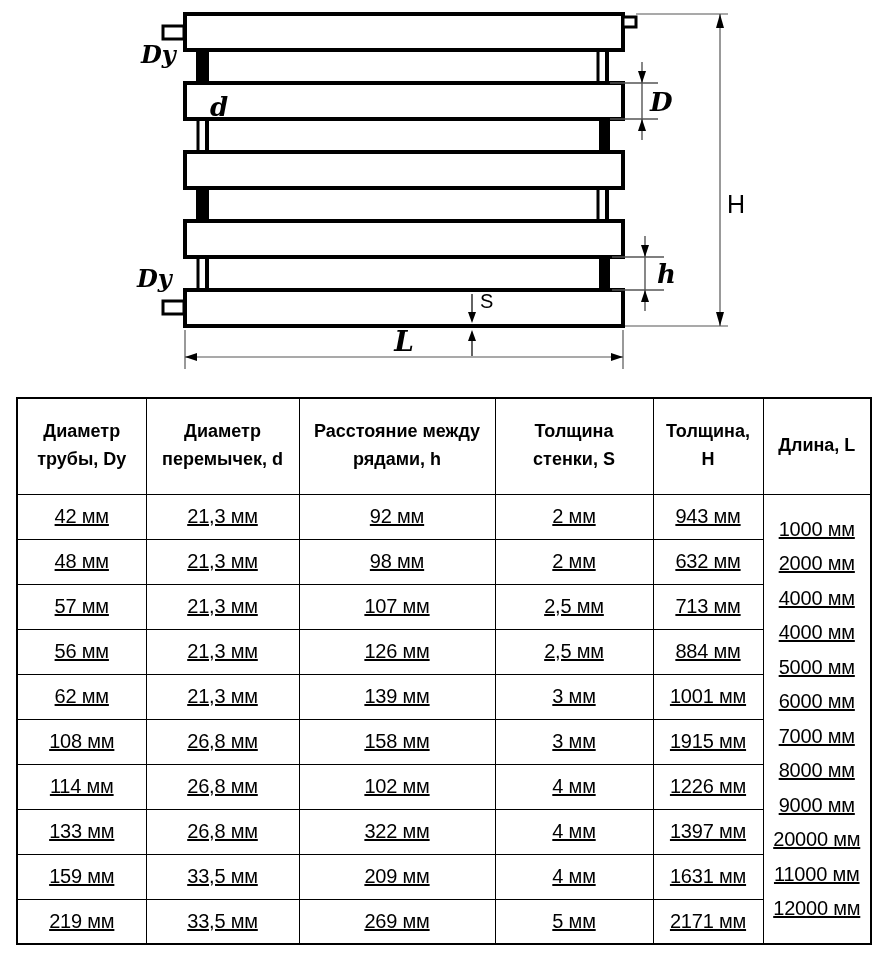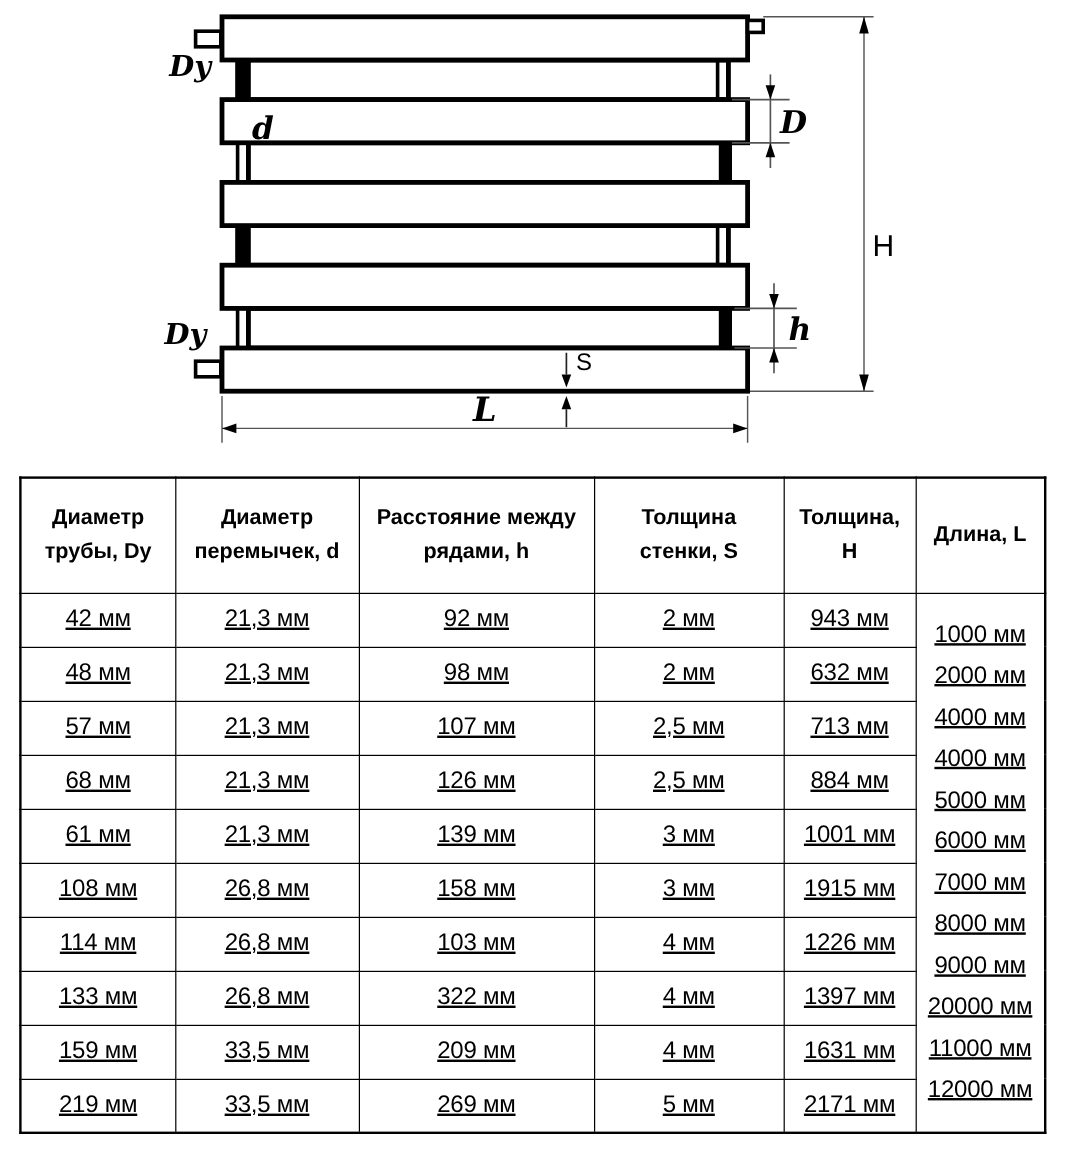--- a/index.html
+++ b/index.html
@@ -174,44 +174,44 @@
           <td>632 мм</td>
         </tr>
         <tr>
           <td>57 мм</td>
           <td>21,3 мм</td>
           <td>107 мм</td>
           <td>2,5 мм</td>
           <td>713 мм</td>
         </tr>
         <tr>
-          <td>68 мм</td>
+          <td>56 мм</td>
           <td>21,3 мм</td>
           <td>126 мм</td>
           <td>2,5 мм</td>
           <td>884 мм</td>
         </tr>
         <tr>
-          <td>61 мм</td>
+          <td>62 мм</td>
           <td>21,3 мм</td>
           <td>139 мм</td>
           <td>3 мм</td>
           <td>1001 мм</td>
         </tr>
         <tr>
           <td>108 мм</td>
           <td>26,8 мм</td>
           <td>158 мм</td>
           <td>3 мм</td>
           <td>1915 мм</td>
         </tr>
         <tr>
           <td>114 мм</td>
           <td>26,8 мм</td>
-          <td>103 мм</td>
+          <td>102 мм</td>
           <td>4 мм</td>
           <td>1226 мм</td>
         </tr>
         <tr>
           <td>133 мм</td>
           <td>26,8 мм</td>
           <td>322 мм</td>
           <td>4 мм</td>
           <td>1397 мм</td>
         </tr>

